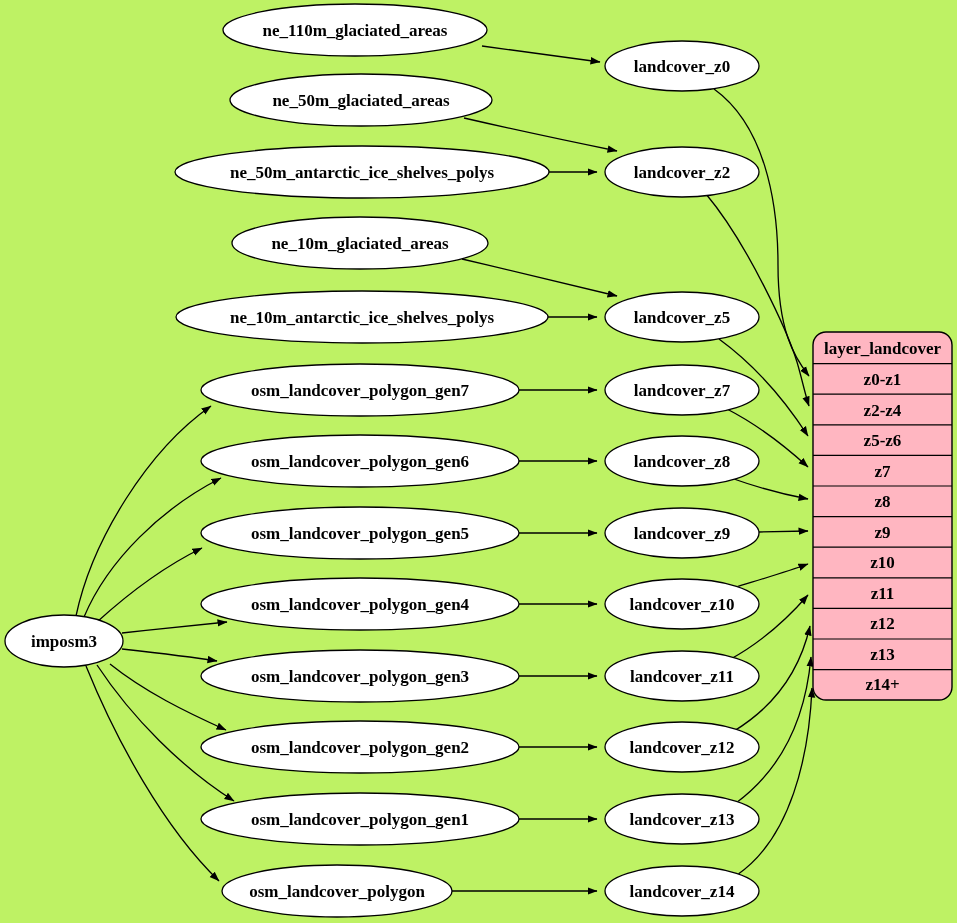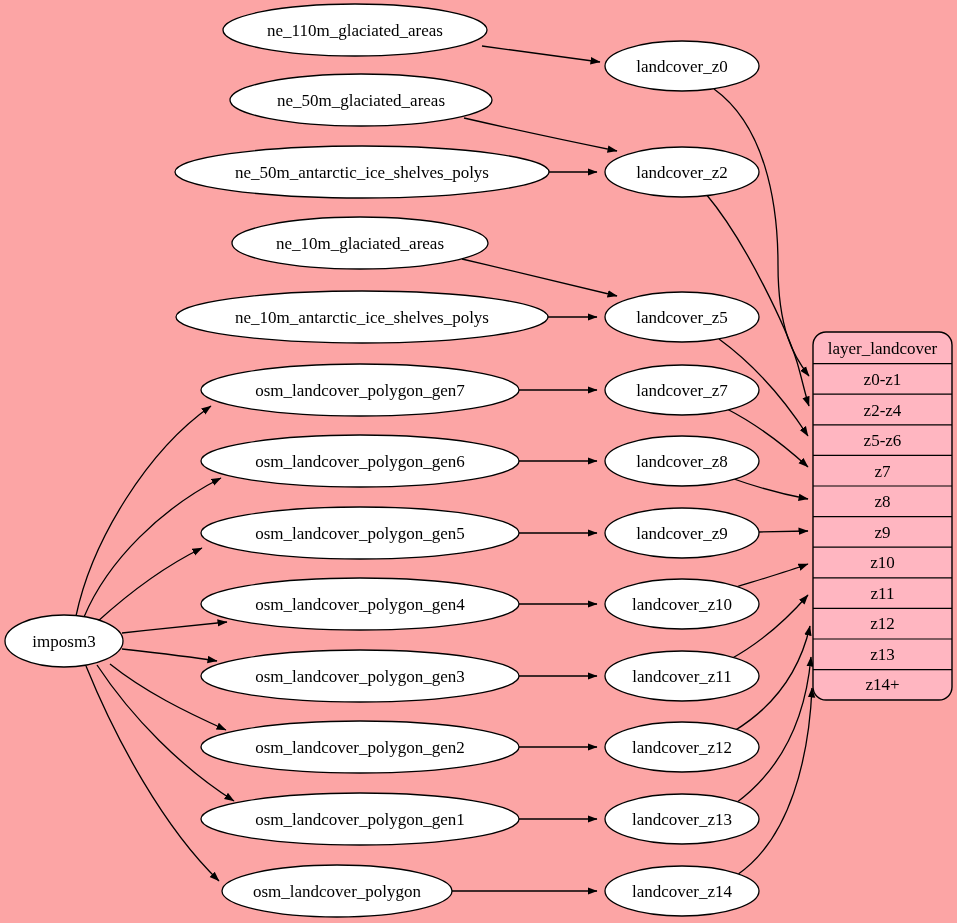--- a/index.html
+++ b/index.html
@@ -1,16 +1,16 @@
 <!DOCTYPE html>
 <html><head>
 <meta charset="utf-8">
 <style>
   html,body{margin:0;padding:0;background:#ffffff;}
-  .canvas{position:relative;width:957px;height:923px;background:#fca5a5;overflow:hidden;}
+  .canvas{position:relative;width:957px;height:923px;background:#bef264;overflow:hidden;font-weight:bold;}
   svg{display:block;}
   .edge{fill:none;stroke:#000000;stroke-width:1.3;}
   .node-ellipse{fill:#ffffff;stroke:#000000;stroke-width:1.3;}
   .node-label{font-family:"Liberation Serif","DejaVu Serif",serif;font-size:17px;fill:#000000;text-anchor:middle;}
   .record-sep{stroke:#000000;stroke-width:1.2;}
   .record-outline{stroke:#000000;stroke-width:1.4;}
 </style>
 </head>
 <body>
 

